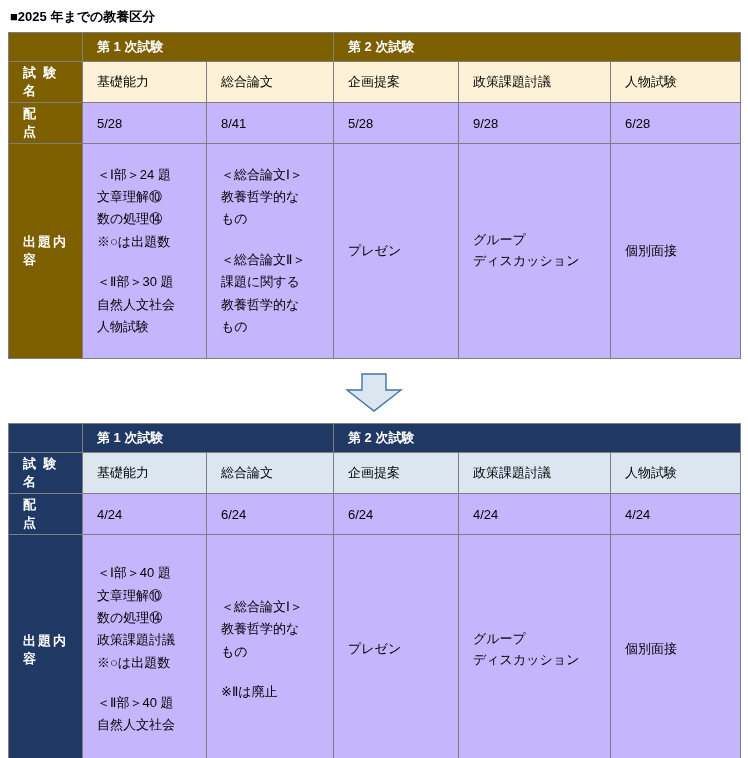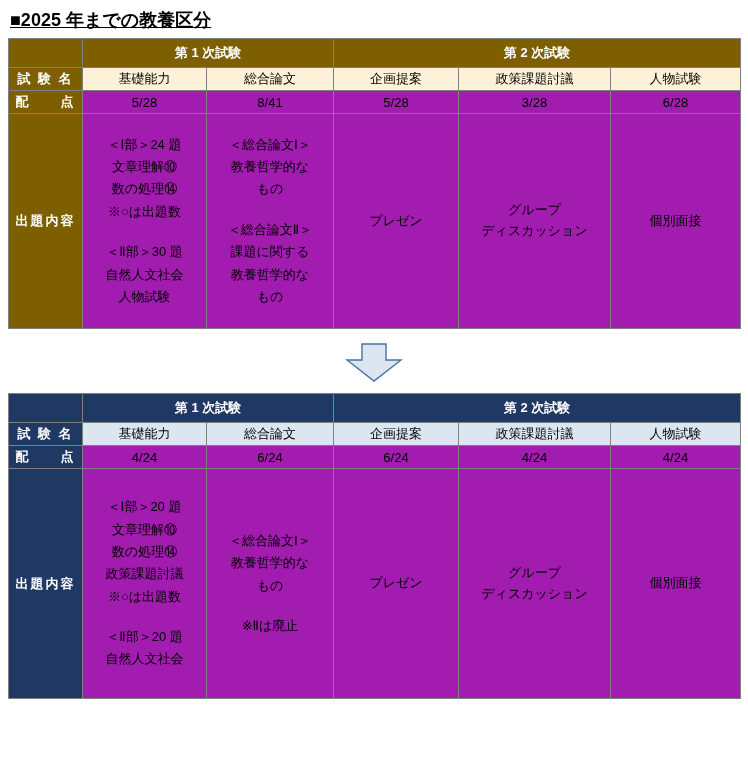--- a/index.html
+++ b/index.html
@@ -13,37 +13,35 @@
     font-family: "Liberation Sans", sans-serif;
     color: #000000;
     position: relative;
     overflow: hidden;
   }
   .page {
     padding: 6px 8px 0 8px;
     box-sizing: border-box;
   }
   .section-title {
-    font-size: 18px;
+    font-size: 13px;
     font-weight: bold;
     margin: 2px 0 6px 2px;
     letter-spacing: 0px;
-    text-decoration: underline;
   }
   table.exam {
     border-collapse: collapse;
     width: 732px;
     table-layout: fixed;
     font-size: 13px;
   }
   table.exam td {
     border: 1px solid #7f7f7f;
     vertical-align: middle;
-    text-align: center;
-    padding: 2px 4px;
+    padding: 2px 14px;
   }
   
   col.c0 { width: 74px; }
   col.c1 { width: 124px; }
   col.c2 { width: 127px; }
   col.c3 { width: 125px; }
   col.c4 { width: 152px; }
   col.c5 { width: 130px; }
 
   .hdr-brown {
@@ -74,21 +72,21 @@
     font-size: 13px;
     letter-spacing: 2px;
   }
   .row-beige {
     background: #fdf2d8;
   }
   .row-lightblue {
     background: #dce6f1;
   }
   .cell-white {
-    background: #a21caf;
+    background: #c4b5fd;
   }
   .tall {
     height: 210px;
   }
   .tall-2 {
     height: 225px;
   }
   .detail {
     text-align: left;
     font-size: 13px;
@@ -144,21 +142,21 @@
         <td class="row-beige">総合論文</td>
         <td class="row-beige">企画提案</td>
         <td class="row-beige">政策課題討議</td>
         <td class="row-beige">人物試験</td>
       </tr>
       <tr>
         <td class="side-brown">配　　点</td>
         <td class="cell-white">5/28</td>
         <td class="cell-white">8/41</td>
         <td class="cell-white">5/28</td>
-        <td class="cell-white">3/28</td>
+        <td class="cell-white">9/28</td>
         <td class="cell-white">6/28</td>
       </tr>
       <tr>
         <td class="side-brown tall">出題内容</td>
         <td class="cell-white detail">
           <div>＜Ⅰ部＞24 題</div>
           <div>文章理解⑩</div>
           <div>数の処理⑭</div>
           <div>※○は出題数</div>
           <div class="blank">&nbsp;</div>
@@ -222,27 +220,27 @@
         <td class="side-navy">配　　点</td>
         <td class="cell-white">4/24</td>
         <td class="cell-white">6/24</td>
         <td class="cell-white">6/24</td>
         <td class="cell-white">4/24</td>
         <td class="cell-white">4/24</td>
       </tr>
       <tr>
         <td class="side-navy tall-2">出題内容</td>
         <td class="cell-white detail">
-          <div>＜Ⅰ部＞20 題</div>
+          <div>＜Ⅰ部＞40 題</div>
           <div>文章理解⑩</div>
           <div>数の処理⑭</div>
           <div>政策課題討議</div>
           <div>※○は出題数</div>
           <div class="blank">&nbsp;</div>
-          <div>＜Ⅱ部＞20 題</div>
+          <div>＜Ⅱ部＞40 題</div>
           <div>自然人文社会</div>
         </td>
         <td class="cell-white detail">
           <div>＜総合論文Ⅰ＞</div>
           <div>教養哲学的な</div>
           <div>もの</div>
           <div class="blank">&nbsp;</div>
           <div>※Ⅱは廃止</div>
         </td>
         <td class="cell-white center-mid">プレゼン</td>

